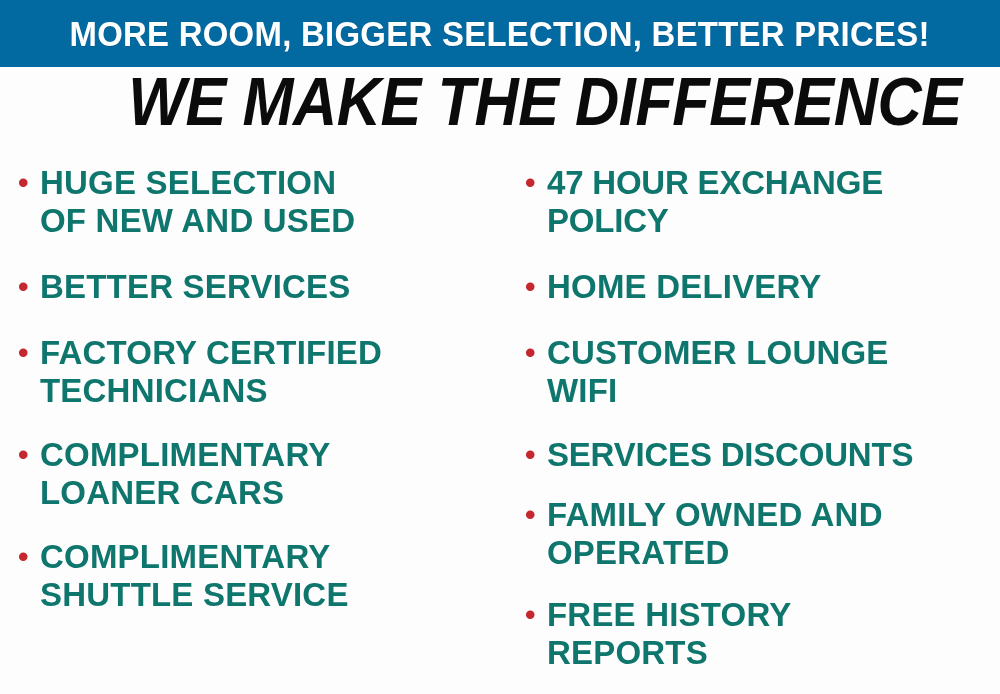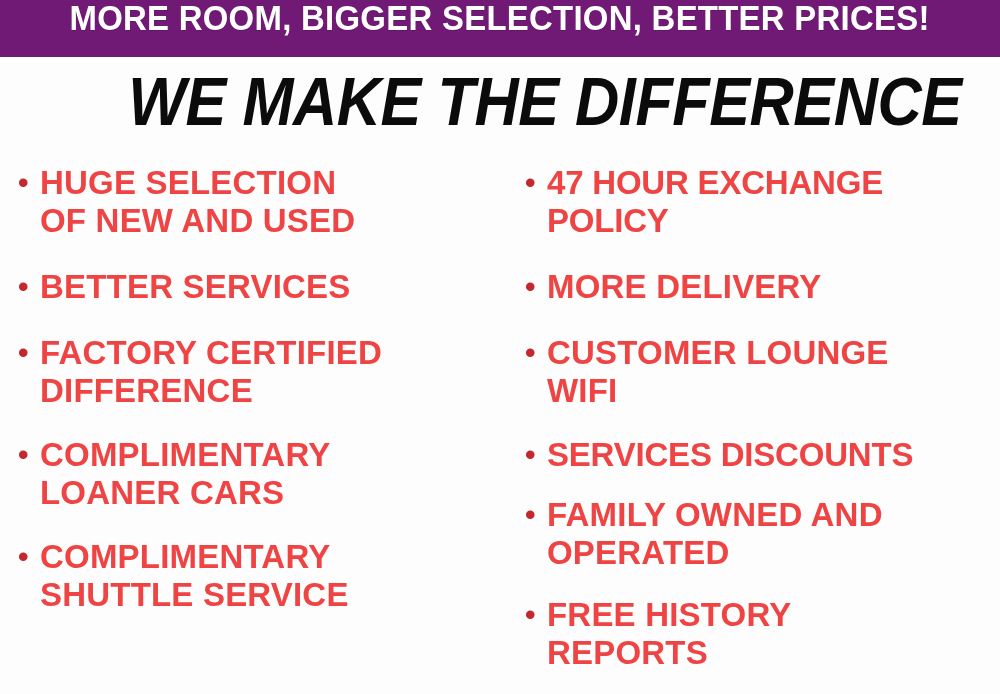--- a/index.html
+++ b/index.html
@@ -21,24 +21,24 @@
     background: #fdfdfd;
     box-sizing: border-box;
   }
 
   
   .banner {
     position: absolute;
     left: 0;
     top: 0;
     width: 1000px;
-    height: 57px;
-    background: #701a75;
-    display: flex;
-    align-items: flex-start;
+    height: 67px;
+    background: #0369a1;
+    display: flex;
+    align-items: center;
     justify-content: center;
     overflow: hidden;
   }
   .banner-text {
     color: #ffffff;
     font-family: "Liberation Sans Narrow", "Liberation Sans", sans-serif;
     font-weight: bold;
     font-size: 35px;
     line-height: 35px;
     letter-spacing: 0.3px;
@@ -108,21 +108,21 @@
     flex: 0 0 auto;
     width: 22px;
     font-size: 30px;
     line-height: 38px;
     text-align: left;
     color: #c4272d;
     font-weight: bold;
   }
   .bullet-text {
     flex: 1 1 auto;
-    color: #ef4444;
+    color: #0f766e;
     font-family: "Liberation Sans Narrow", "Liberation Sans", sans-serif;
     font-weight: bold;
     font-size: 33px;
     line-height: 38px;
     letter-spacing: 0.2px;
     white-space: pre-line;
     text-shadow: 0 1px 0 rgba(255,255,255,0.4);
   }
 
   
@@ -165,21 +165,21 @@
       </div>
 
       <div class="bullet-item r1">
         <span class="bullet-dot">•</span>
         <span class="bullet-text">BETTER SERVICES</span>
       </div>
 
       <div class="bullet-item r2">
         <span class="bullet-dot">•</span>
         <span class="bullet-text">FACTORY CERTIFIED
-DIFFERENCE</span>
+TECHNICIANS</span>
       </div>
 
       <div class="bullet-item r3">
         <span class="bullet-dot">•</span>
         <span class="bullet-text">COMPLIMENTARY
 LOANER CARS</span>
       </div>
 
       <div class="bullet-item r4">
         <span class="bullet-dot">•</span>
@@ -192,21 +192,21 @@
     <div class="col col-right">
 
       <div class="bullet-item r0 tight">
         <span class="bullet-dot">•</span>
         <span class="bullet-text">47 HOUR EXCHANGE
 POLICY</span>
       </div>
 
       <div class="bullet-item r1">
         <span class="bullet-dot">•</span>
-        <span class="bullet-text">MORE DELIVERY</span>
+        <span class="bullet-text">HOME DELIVERY</span>
       </div>
 
       <div class="bullet-item r2">
         <span class="bullet-dot">•</span>
         <span class="bullet-text">CUSTOMER LOUNGE
 WIFI</span>
       </div>
 
       <div class="bullet-item r3 tight">
         <span class="bullet-dot">•</span>

